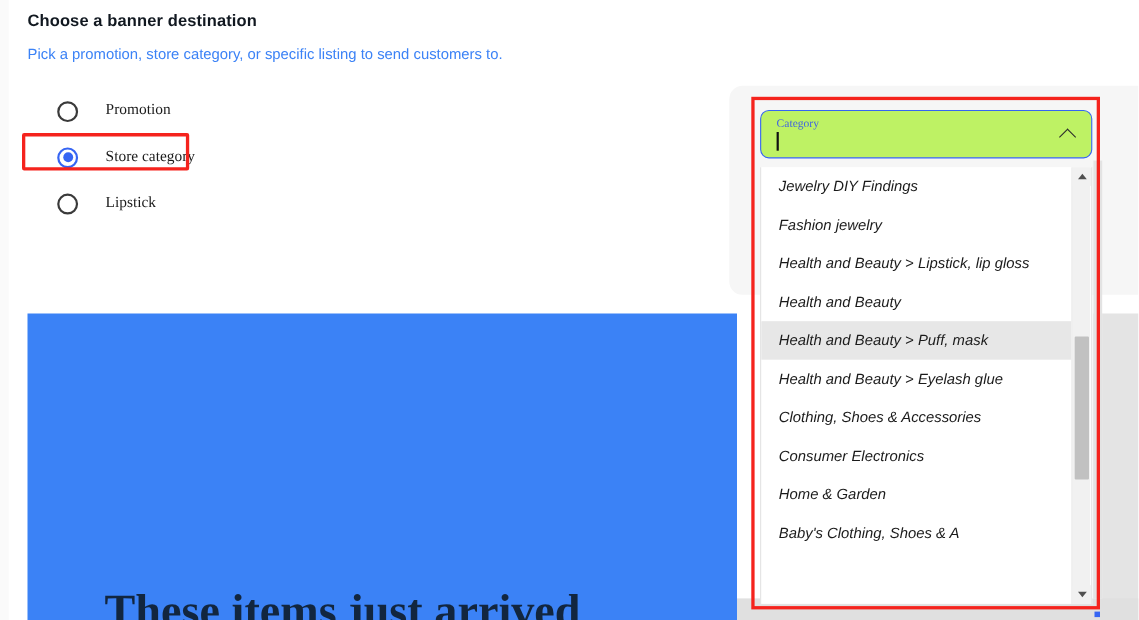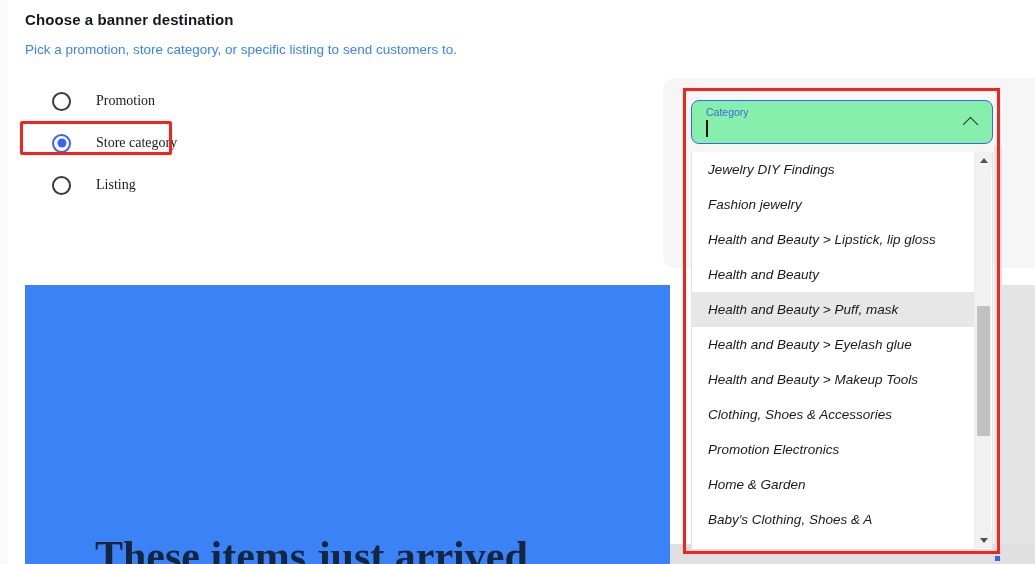--- a/index.html
+++ b/index.html
@@ -124,21 +124,22 @@
   .combo-wrap {
     position: absolute;
     left: 691px; top: 100px;
     width: 302px;
   }
   .combo-box {
     position: relative;
     height: 44px;
     border: 1.5px solid #3665f3;
     border-radius: 8px;
-    background: #86efac;
+    background: #bef264;
+    font-family: Liberation Serif, serif;
   }
   .combo-float-label {
     position: absolute;
     left: 14px; top: 5px;
     font-size: 10.5px;
     color: #4264e0;
     line-height: 13px;
   }
   .combo-caret {
     position: absolute;
@@ -291,21 +292,21 @@
         <span class="radio-label">Promotion</span>
       </div>
 
       <div class="radio-row selected">
         <span class="radio-mark"></span>
         <span class="radio-label">Store category</span>
       </div>
 
       <div class="radio-row">
         <span class="radio-mark"></span>
-        <span class="radio-label">Listing</span>
+        <span class="radio-label">Lipstick</span>
       </div>
 
     </div>
   </div>
 
   <div class="annot-radio"></div>
 
   <div class="preview-area">
     <div class="preview-heading">These items just arrived</div>
   </div>
@@ -328,23 +329,22 @@
   </div>
 
   <div class="option-list">
     <div class="option-scroll">
       <div class="option">Jewelry DIY Findings</div>
       <div class="option">Fashion jewelry</div>
       <div class="option">Health and Beauty &gt; Lipstick, lip gloss</div>
       <div class="option">Health and Beauty</div>
       <div class="option highlighted">Health and Beauty &gt; Puff, mask</div>
       <div class="option">Health and Beauty &gt; Eyelash glue</div>
-      <div class="option">Health and Beauty &gt; Makeup Tools</div>
       <div class="option">Clothing, Shoes &amp; Accessories</div>
-      <div class="option">Promotion Electronics</div>
+      <div class="option">Consumer Electronics</div>
       <div class="option">Home &amp; Garden</div>
       <div class="option">Baby's Clothing, Shoes &amp; A</div>
     </div>
 
     <div class="scrollbar">
       <div class="sb-btn up">
         <span class="tri up"></span>
       </div>
       <div class="sb-thumb"></div>
       <div class="sb-btn down">

